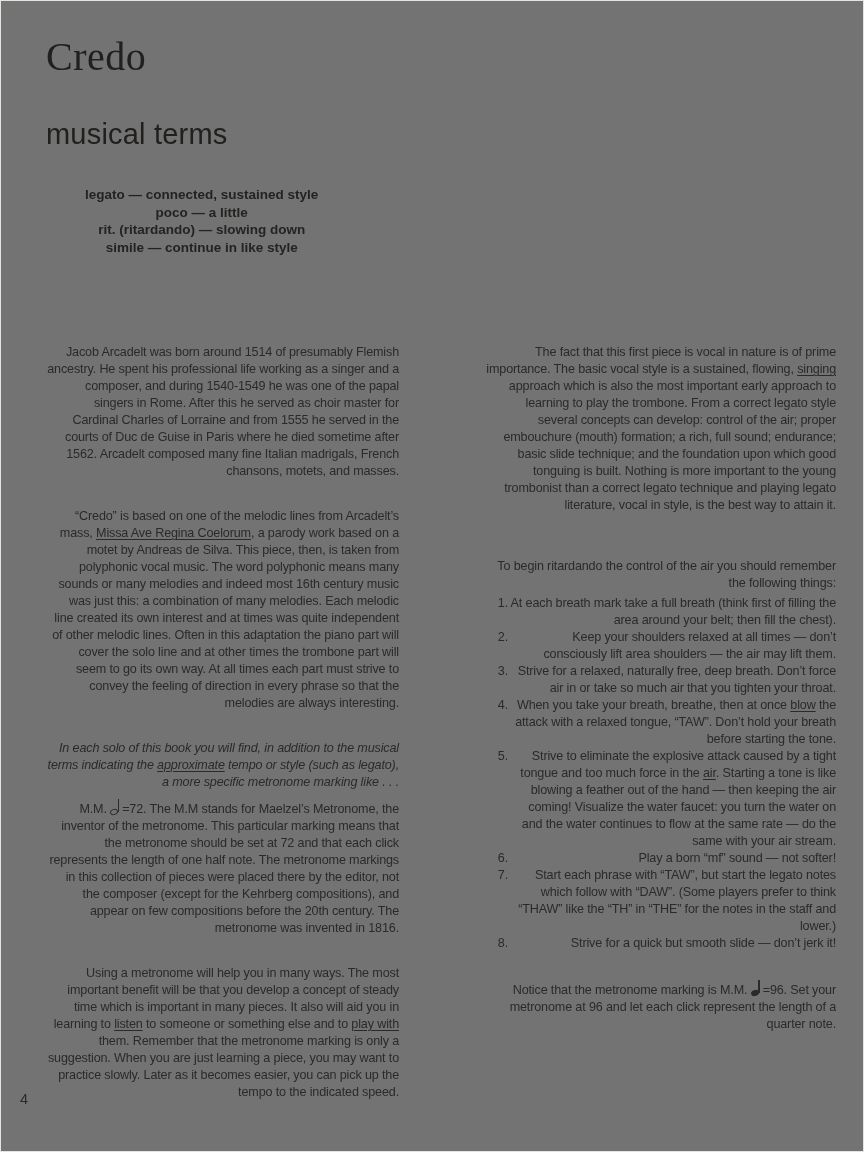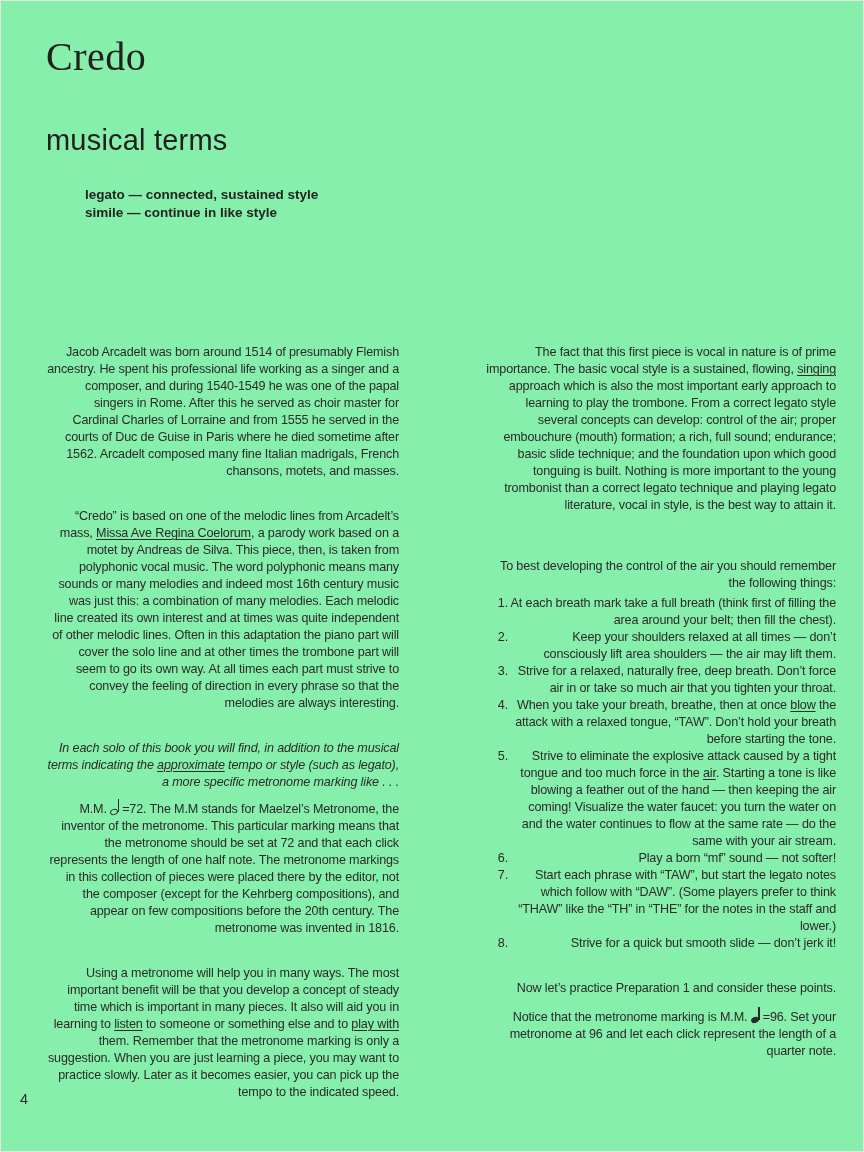--- a/index.html
+++ b/index.html
@@ -1,39 +1,39 @@
 <!DOCTYPE html>
 <html><head>
 <meta charset="utf-8">
 <style>
   html,body{margin:0;padding:0;background:#e9e9e6;}
   .page{
     position:relative;
     width:864px;height:1152px;
     margin:0 auto;
-    background:#86efac;
+    background:#737373;
     color:#2b2a28;
     font-family:"Liberation Sans", sans-serif;
     overflow:hidden;
     box-shadow:inset 0 0 0 1px #e4e4e0;
   }
   .title{
     position:absolute;left:46px;top:33px;
     font-family:"Liberation Serif", serif;
     font-size:40px;font-weight:400;color:#21201e;
     letter-spacing:0.5px;margin:0;
   }
   .section{
-    position:absolute;left:46px;top:124px;
+    position:absolute;left:46px;top:118px;
     font-size:29px;font-weight:400;color:#21201e;
     letter-spacing:0.2px;margin:0;
   }
   .terms{
     position:absolute;left:85px;top:186px;
-    font-size:13.5px;line-height:17.5px;font-weight:700;color:#242321;
+    font-size:13.5px;line-height:17.5px;font-weight:700;color:#242321;text-align:center;
   }
   .col{
     position:absolute;top:344px;
     font-size:12.6px;line-height:17px;letter-spacing:-0.15px;
     color:#2b2a28;text-align:right;
   }
   .col-left{left:47px;width:352px;}
   .col-right{left:486px;width:350px;}
   .col p{margin:0 0 28px 0;}
   p.mb-small{margin-bottom:8px;font-style:italic;}
@@ -59,20 +59,22 @@
 <body>
 
 <div class="page">
 
   <h1 class="title">Credo</h1>
 
   <h2 class="section">musical terms</h2>
 
   <div class="terms">
     <div class="term">legato — connected, sustained style</div>
+    <div class="term">poco — a little</div>
+    <div class="term">rit. (ritardando) — slowing down</div>
     <div class="term">simile — continue in like style</div>
   </div>
 
   <div class="col col-left">
 
     <p>Jacob Arcadelt was born around 1514 of presumably Flemish ancestry. He spent his professional life working as a singer and a composer, and during 1540-1549 he was one of the papal singers in Rome. After this he served as choir master for Cardinal Charles of Lorraine and from 1555 he served in the courts of Duc de Guise in Paris where he died sometime after 1562. Arcadelt composed many fine Italian madrigals, French chansons, motets, and masses.</p>
 
     <p><span>“Credo” is based on one of the melodic lines from Arcadelt’s mass, </span><span class="u">Missa Ave Regina Coelorum</span><span>, a parody work based on a motet by Andreas de Silva. This piece, then, is taken from polyphonic vocal music. The word polyphonic means many sounds or many melodies and indeed most 16th century music was just this: a combination of many melodies. Each melodic line created its own interest and at times was quite independent of other melodic lines. Often in this adaptation the piano part will cover the solo line and at other times the trombone part will seem to go its own way. At all times each part must strive to convey the feeling of direction in every phrase so that the melodies are always interesting.</span></p>
 
     <p class="mb-small"><span>In each solo of this book you will find, in addition to the musical terms indicating the </span><span class="u">approximate</span><span> tempo or style (such as legato), a more specific metronome marking like . . .</span></p>
@@ -80,21 +82,21 @@
     <p><span>M.M. </span><span class="note"><span class="head"></span><span class="stem"></span></span><span>=72. The M.M stands for Maelzel’s Metronome, the inventor of the metronome. This particular marking means that the metronome should be set at 72 and that each click represents the length of one half note. The metronome markings in this collection of pieces were placed there by the editor, not the composer (except for the Kehrberg compositions), and appear on few compositions before the 20th century. The metronome was invented in 1816.</span></p>
 
     <p class="last"><span>Using a metronome will help you in many ways. The most important benefit will be that you develop a concept of steady time which is important in many pieces. It also will aid you in learning to </span><span class="u">listen</span><span> to someone or something else and to </span><span class="u">play with</span><span> them. Remember that the metronome marking is only a suggestion. When you are just learning a piece, you may want to practice slowly. Later as it becomes easier, you can pick up the tempo to the indicated speed.</span></p>
 
   </div>
 
   <div class="col col-right">
 
     <p style="margin-bottom:44px;"><span>The fact that this first piece is vocal in nature is of prime importance. The basic vocal style is a sustained, flowing, </span><span class="u">singing</span><span> approach which is also the most important early approach to learning to play the trombone. From a correct legato style several concepts can develop: control of the air; proper embouchure (mouth) formation; a rich, full sound; endurance; basic slide technique; and the foundation upon which good tonguing is built. Nothing is more important to the young trombonist than a correct legato technique and playing legato literature, vocal in style, is the best way to attain it.</span></p>
 
-    <p class="list-intro">To best developing the control of the air you should remember the following things:</p>
+    <p class="list-intro">To begin ritardando the control of the air you should remember the following things:</p>
 
     <div class="numlist">
 
       <div class="numitem">
           <span class="num">1.</span>
           <span class="itext"><span>At each breath mark take a full breath (think first of filling the area around your belt; then fill the chest).</span><span class="u"></span><span></span></span>
         </div>
 
       <div class="numitem">
           <span class="num">2.</span>
@@ -126,21 +128,20 @@
           <span class="itext"><span>Start each phrase with “TAW”, but start the legato notes which follow with “DAW”. (Some players prefer to think “THAW” like the “TH” in “THE” for the notes in the staff and lower.)</span><span class="u"></span><span></span></span>
         </div>
 
       <div class="numitem">
           <span class="num">8.</span>
           <span class="itext"><span>Strive for a quick but smooth slide — don’t jerk it!</span><span class="u"></span><span></span></span>
         </div>
 
     </div>
 
-    <p class="tight">Now let’s practice Preparation 1 and consider these points.</p>
 
     <p class="last"><span>Notice that the metronome marking is M.M. </span><span class="note filled"><span class="head"></span><span class="stem"></span></span><span>=96. Set your metronome at 96 and let each click represent the length of a quarter note.</span></p>
 
   </div>
 
   <div class="pagenum">4</div>
 
 </div>
 
 </body></html>

